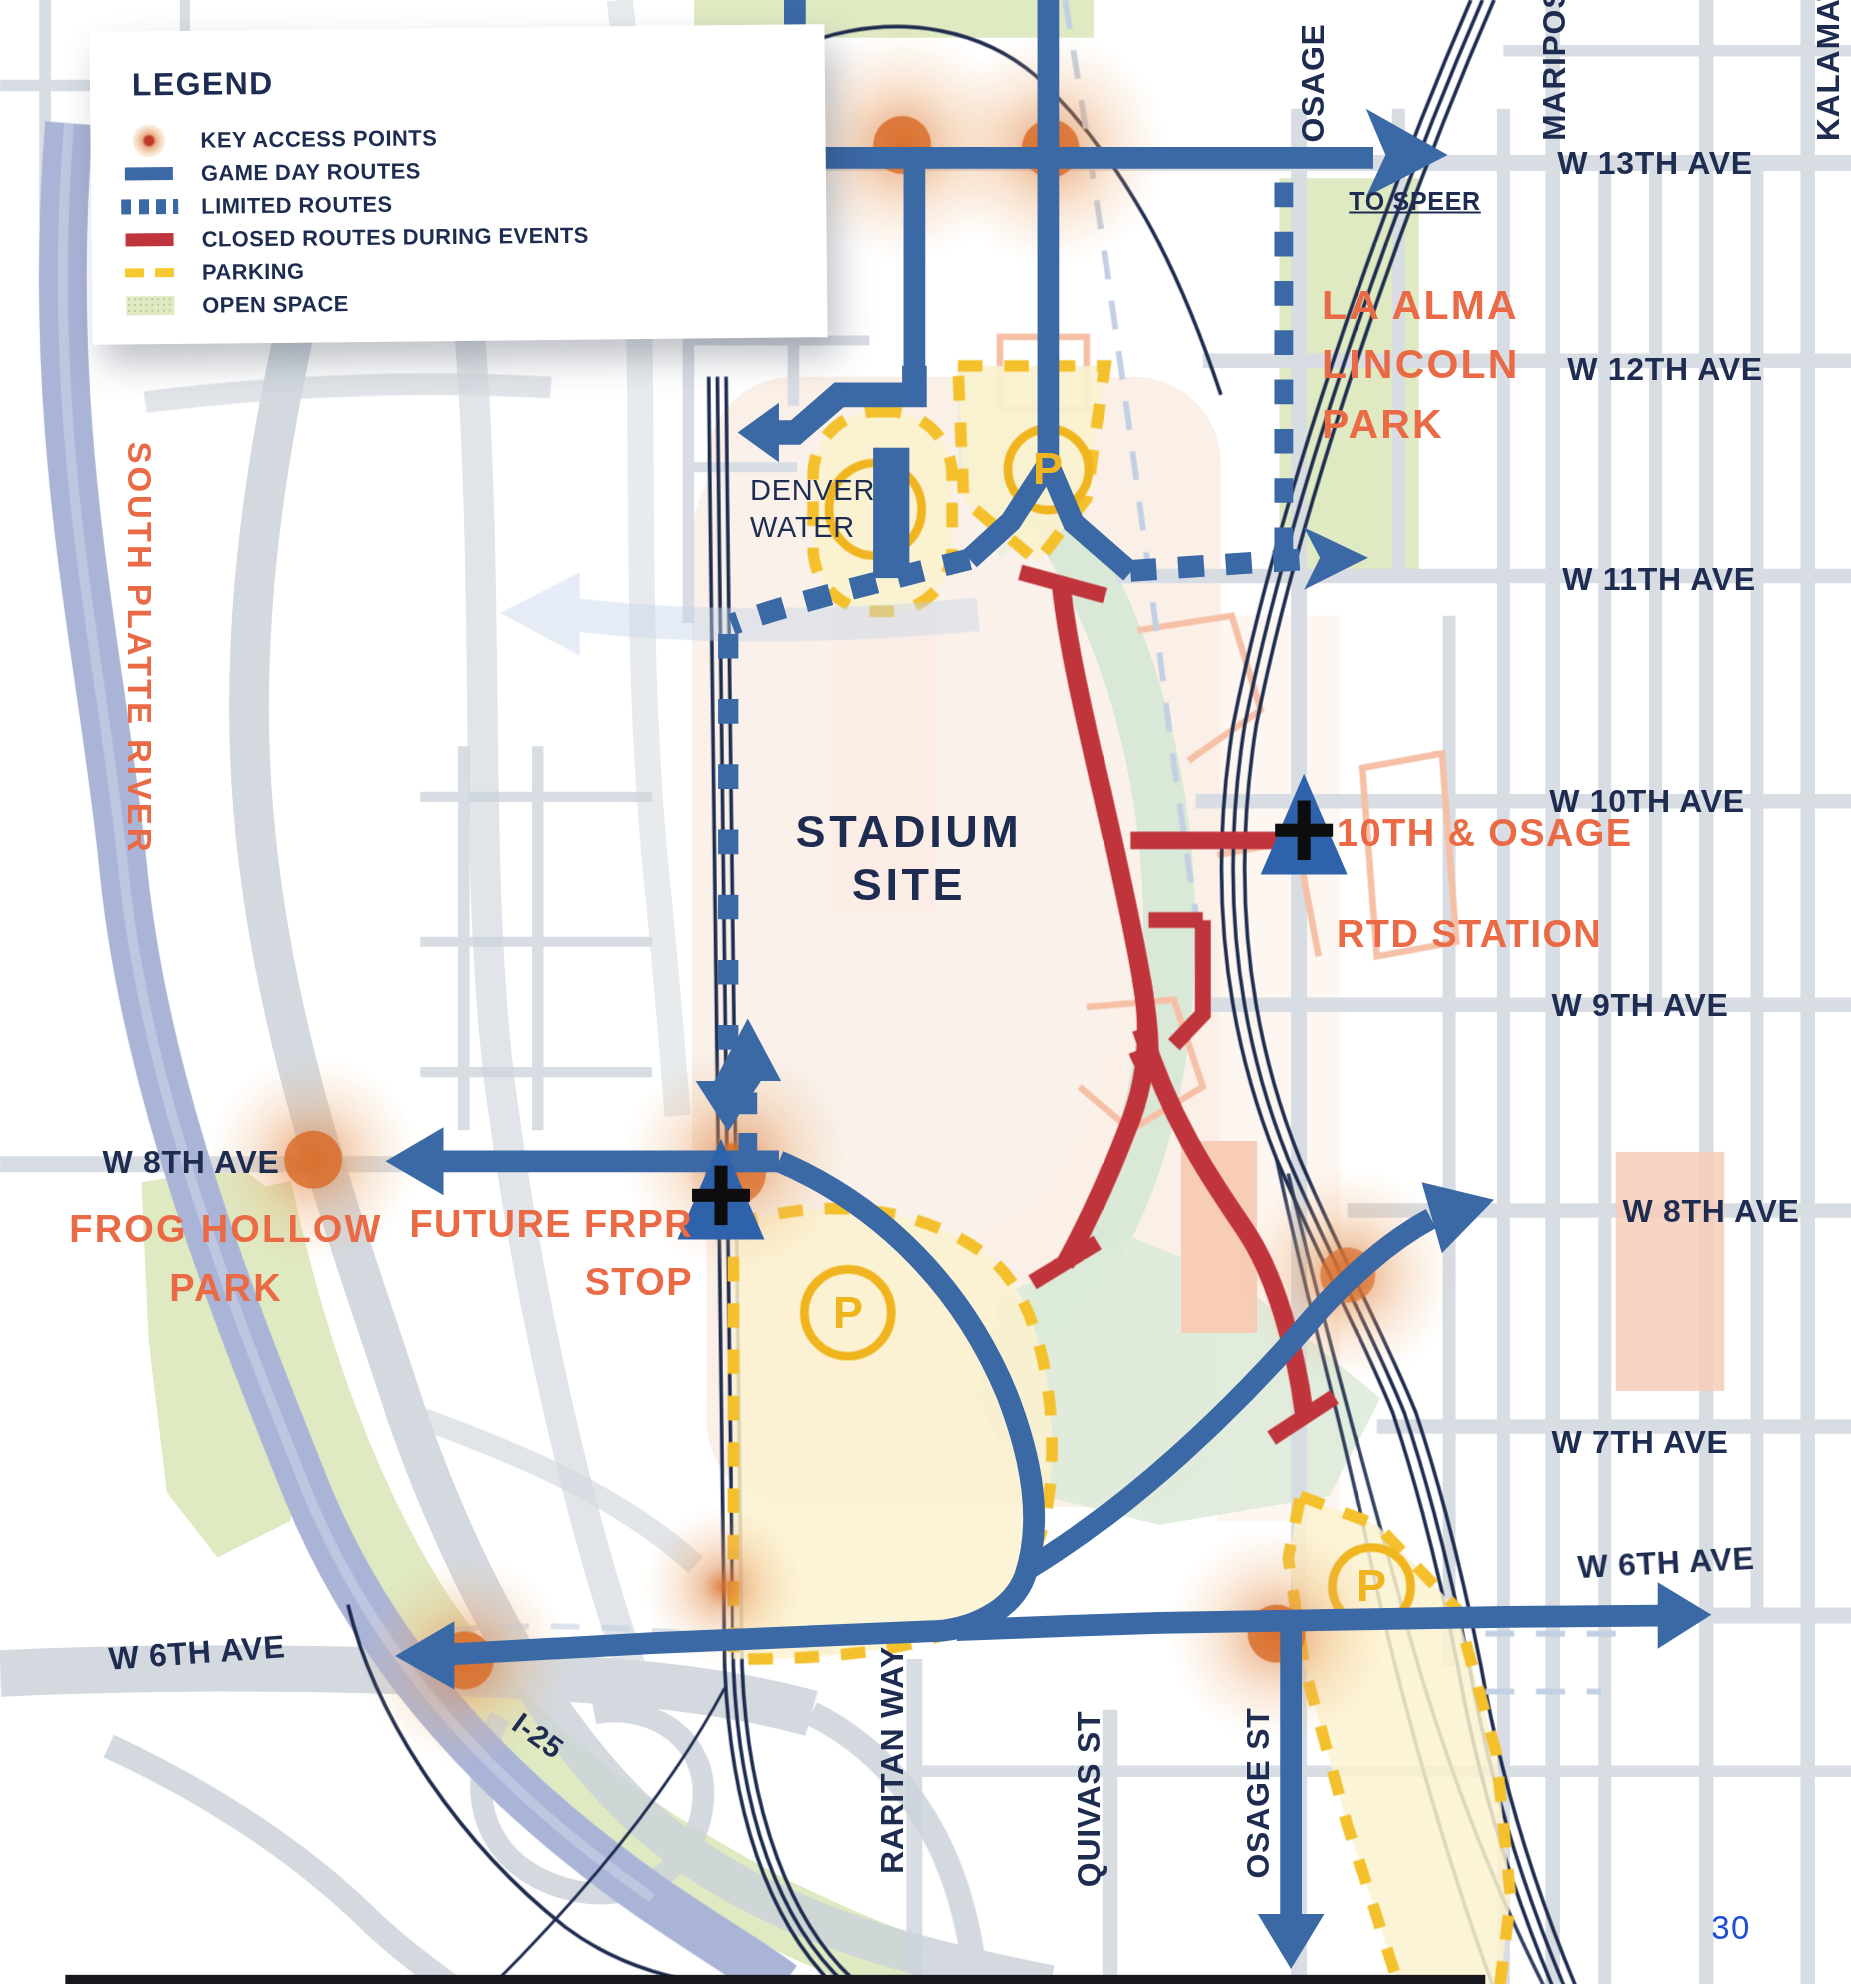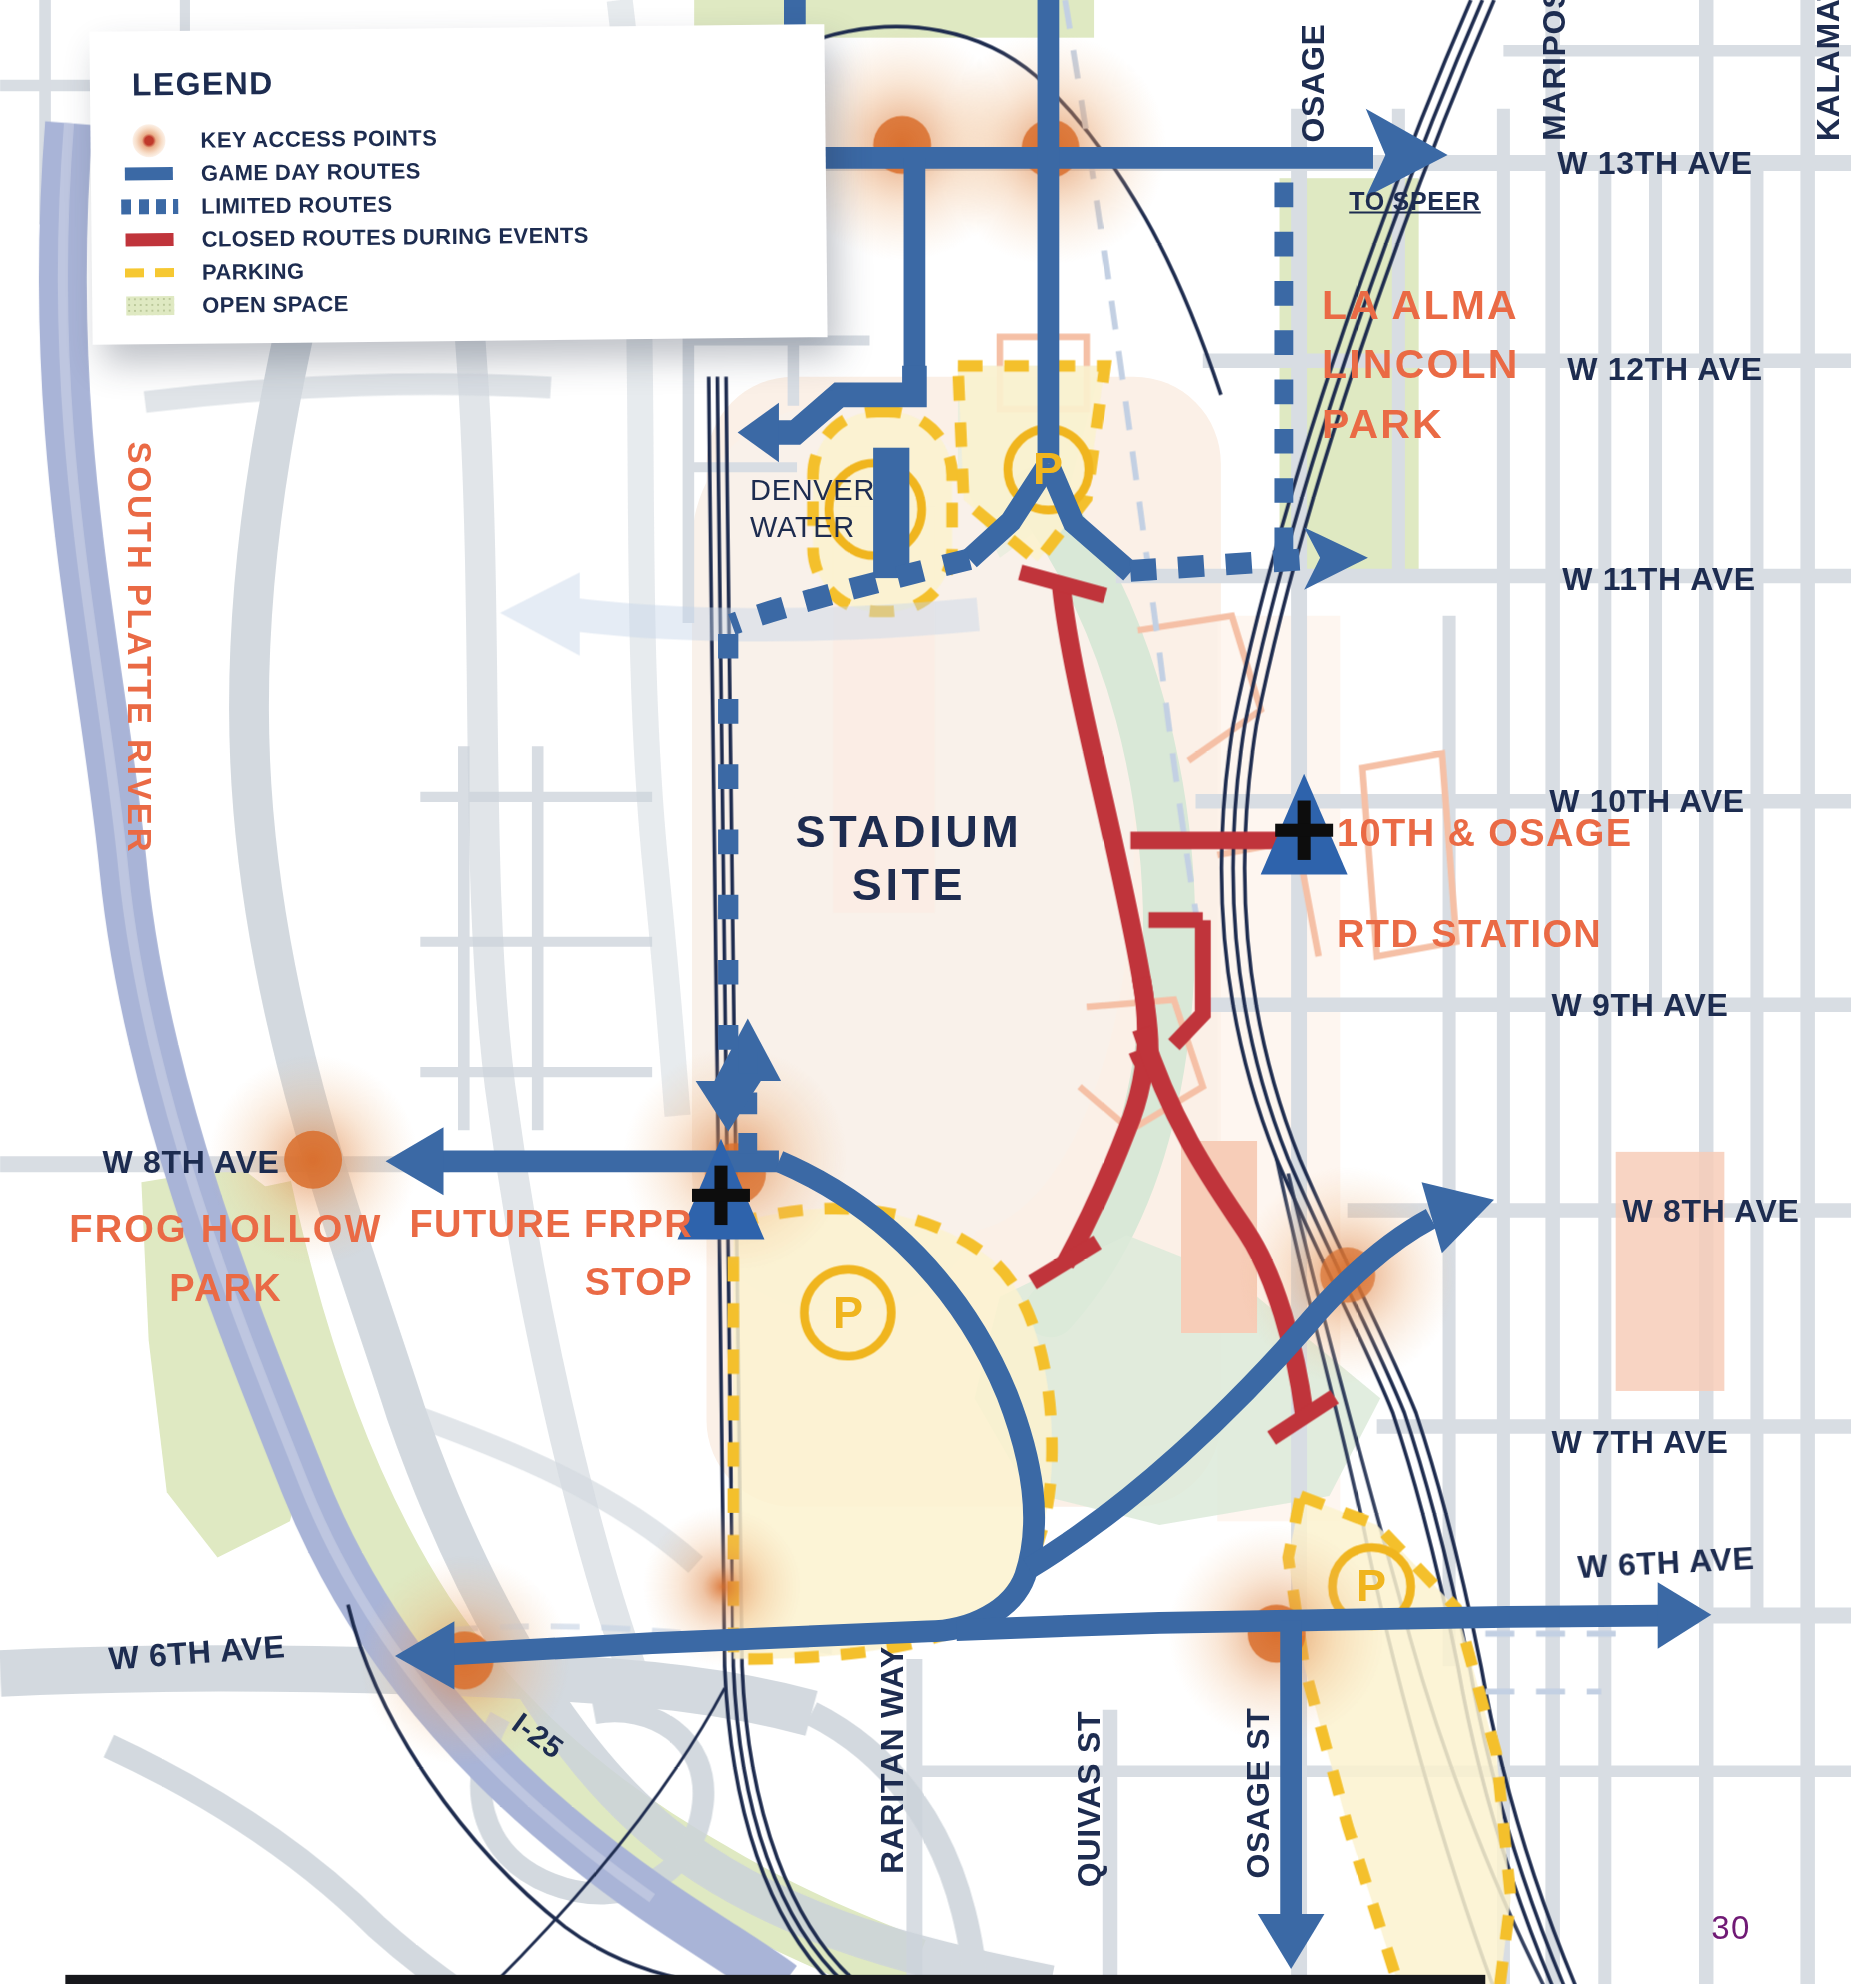--- a/index.html
+++ b/index.html
@@ -301,21 +301,21 @@
 <div class="lbl orange" style="left:226px;top:1229px;font-size:38px;letter-spacing:2.2px;">FROG HOLLOW</div>
 <div class="lbl orange" style="left:226px;top:1288px;font-size:38px;letter-spacing:2.2px;">PARK</div>
 
 <div class="lbl orange anchorR" style="left:693px;top:1224px;font-size:38px;letter-spacing:1.4px;">FUTURE FRPR</div>
 <div class="lbl orange anchorR" style="left:693px;top:1282px;font-size:38px;letter-spacing:1.4px;">STOP</div>
 
 <div class="pbadge" style="left:1048px;top:469px;">P</div>
 <div class="pbadge" style="left:848px;top:1313px;">P</div>
 <div class="pbadge" style="left:1371px;top:1586px;">P</div>
 
-<div class="lbl" style="left:1731px;top:1928px;font-size:33px;font-weight:normal;color:#701a75;letter-spacing:1.4px;">30</div>
+<div class="lbl" style="left:1731px;top:1928px;font-size:33px;font-weight:normal;color:#1d4ed8;letter-spacing:1.4px;">30</div>
 
 <div id="legend">
   <div class="title">LEGEND</div>
   <div class="rows">
     <div class="row">
       <div class="ic">
             <div class="ic-access"></div>
           </div>
       <span>KEY ACCESS POINTS</span>
     </div>

